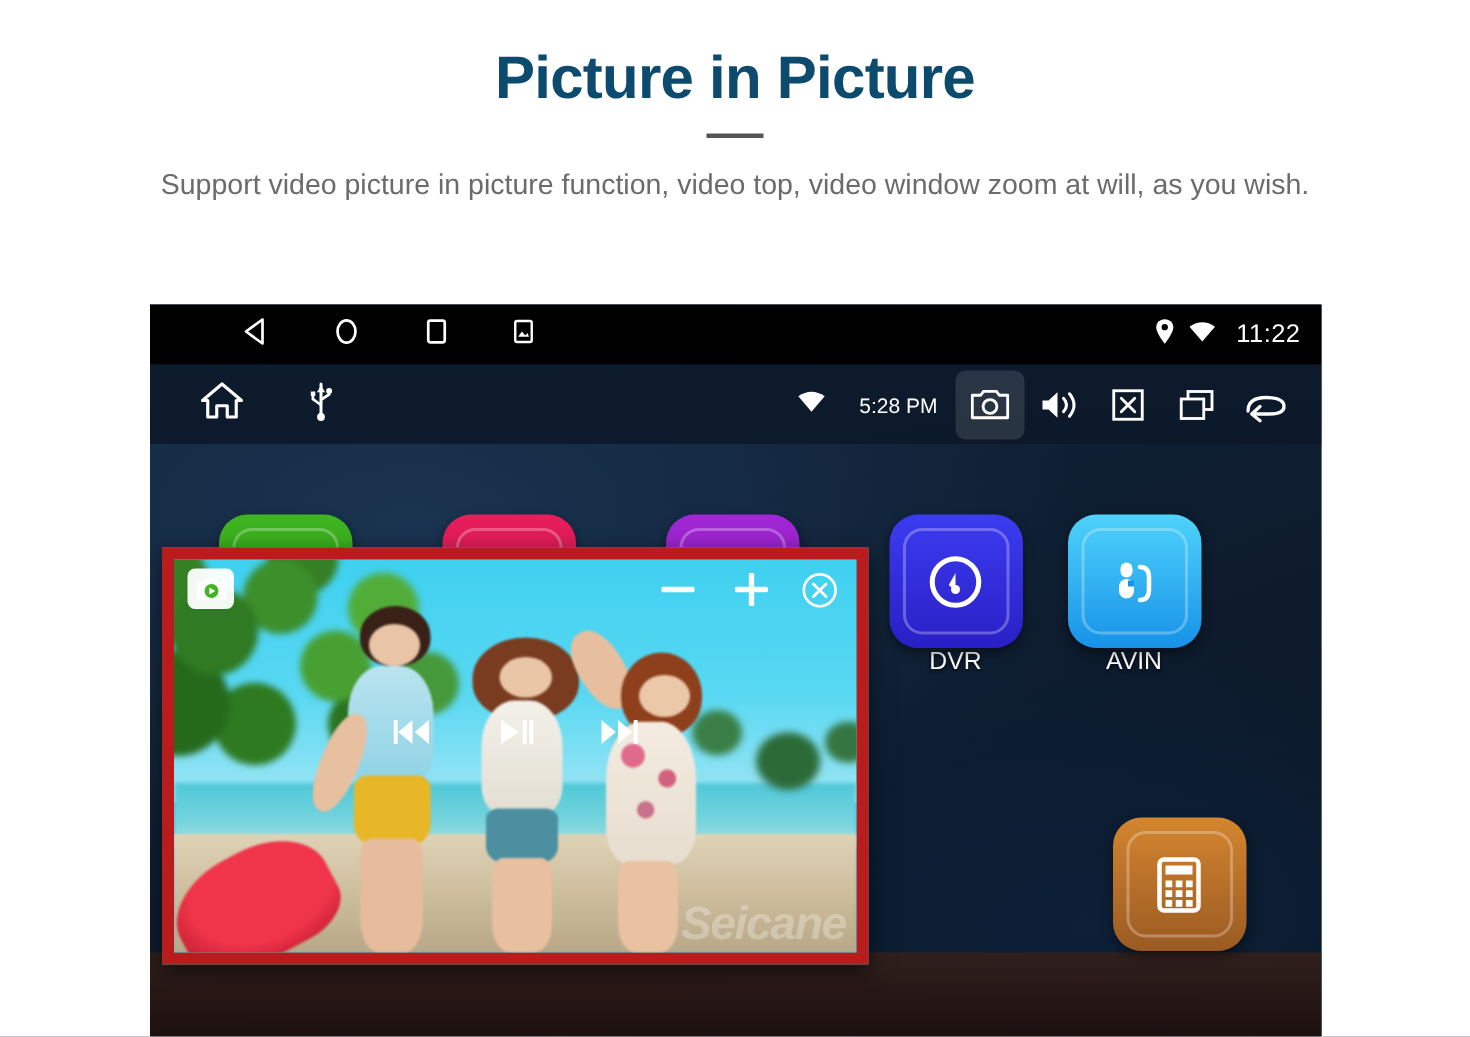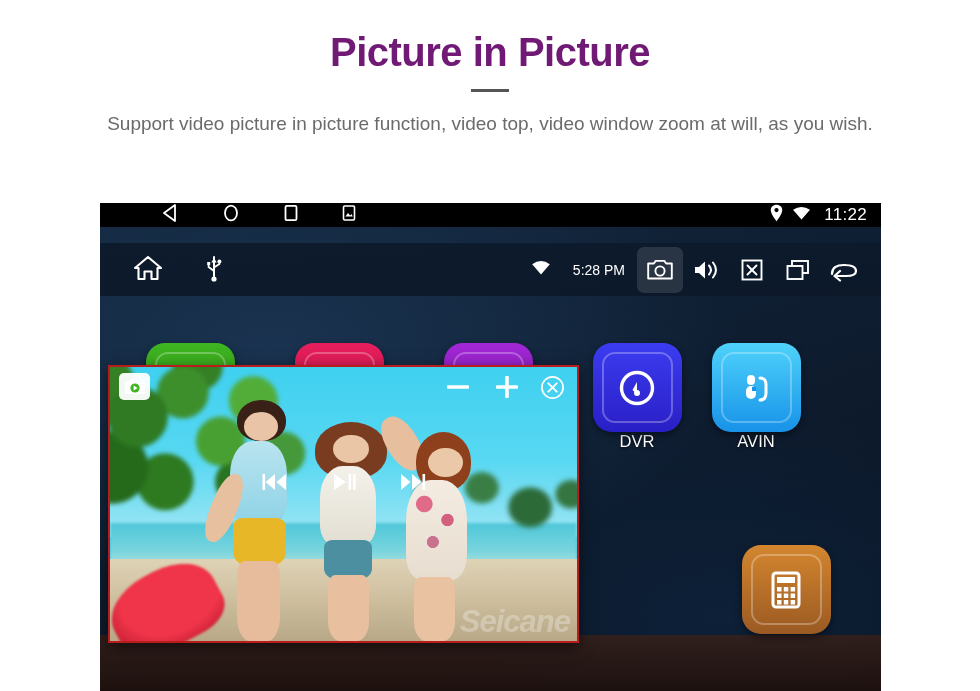--- a/index.html
+++ b/index.html
@@ -18,21 +18,21 @@
   
   .promo-header {
     width: 980px;
     padding-top: 30px;
     text-align: center;
     box-sizing: border-box;
   }
   .promo-title {
     font-size: 40px;
     font-weight: bold;
-    color: #701a75;
+    color: #0c4a6e;
     letter-spacing: -0.5px;
     line-height: 1.1;
     margin: 0;
   }
   .title-rule {
     width: 38px;
     height: 3px;
     background: #555555;
     margin: 15px auto 0 auto;
   }
@@ -62,21 +62,21 @@
       radial-gradient(ellipse 85% 70% at 22% 30%, #1a3350 0%, rgba(16,32,52,0) 70%),
       radial-gradient(ellipse 70% 60% at 80% 85%, #0d2038 0%, rgba(10,18,30,0) 75%),
       linear-gradient(160deg, #13283f 0%, #0f1f33 40%, #0a1320 100%);
   }
 
   
   .statusbar {
     position: absolute;
     left: 0; top: 0;
     width: 781px;
-    height: 24px;
+    height: 40px;
     background: #000000;
     display: flex;
     align-items: center;
     z-index: 40;
   }
   .sb-nav {
     display: flex;
     align-items: center;
     gap: 40px;
     margin-left: 61px;
@@ -183,21 +183,21 @@
   }
 
   
   .pip {
     position: absolute;
     left: 8px;
     top: 162px;
     width: 471px;
     height: 278px;
     z-index: 30;
-    border: 2px solid #b91c1c;
+    border: 8px solid #b91c1c;
     box-sizing: border-box;
     overflow: hidden;
     box-shadow: 0 4px 14px rgba(0,0,0,0.55);
     background: #29c8ea;
   }
   .pip-scene { position: absolute; inset: 0; overflow: hidden; }
 
   
   .sky {
     position: absolute; left: 0; top: 0; right: 0; height: 62%;

